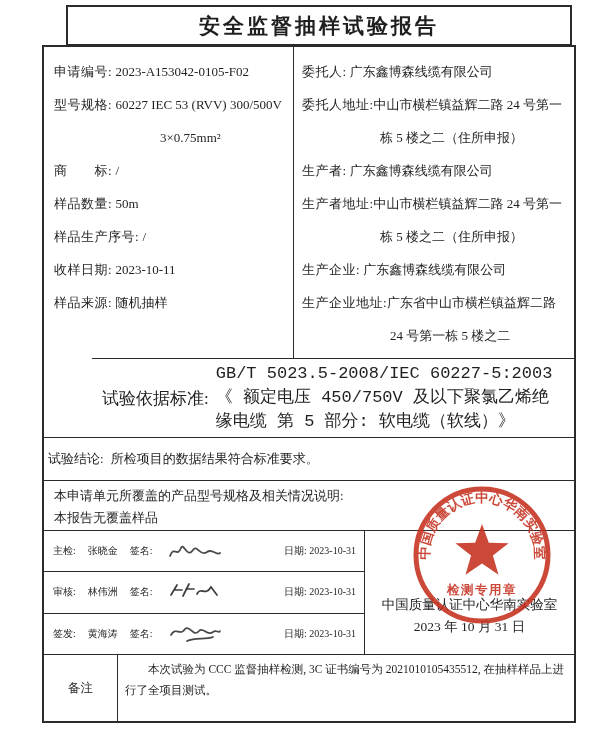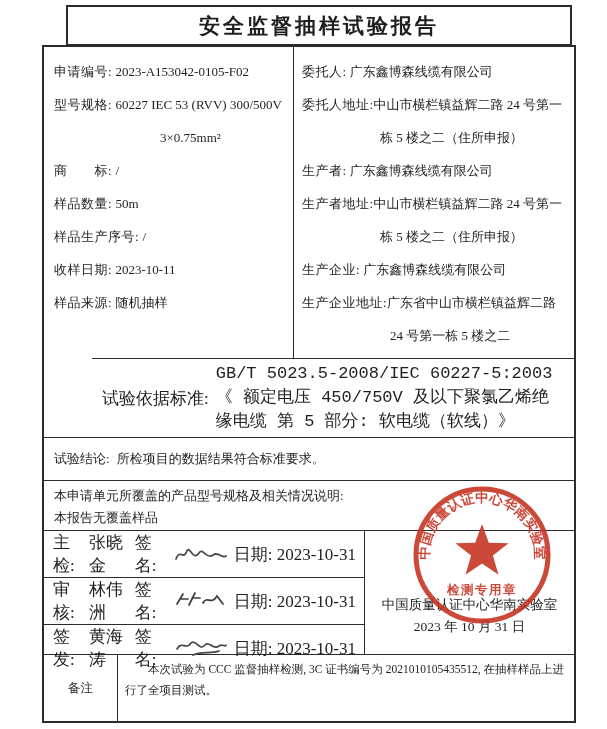--- a/index.html
+++ b/index.html
@@ -39,33 +39,33 @@
   .standard-row {
     min-height:55px; display:flex; align-items:center; gap:7px;
     padding:3px 10px 3px 10px; font-size:17px;margin-left:48px;
   }
   .standard-row .lbl { white-space:nowrap; }
   .standard-row .txt { flex:1; line-height:24px;font-family:Liberation Mono, monospace; }
 
   
   .conclusion-row {
     height:43px; display:flex; align-items:center; gap:7px;
-    padding:0 10px; font-size:13px;
+    padding:0 4px; font-size:13px;
   }
 
   
   .coverage-row { height:50px; padding:4px 10px 0 10px; font-size:13px; }
   .coverage-row div { line-height:22px; }
 
   
   .sign-section { display:flex; height:124px; }
   .sign-left { width:321px; border-right:1.5px solid #2b2b2b; display:flex; flex-direction:column; }
   .sign-row {
-    flex:1; display:flex; align-items:center; gap:5px;
-    padding:0 8px 0 9px; font-size:17px; border-top:1.5px solid #2b2b2b;
+    flex:1; display:flex; align-items:center; gap:12px;
+    padding:0 8px 0 9px; font-size:10px; border-top:1.5px solid #2b2b2b;
   }
   .sign-row:first-child { border-top:none; }
   .sign-script { flex:0 0 auto; margin-left:2px; }
   .date-wrap { margin-left:auto; white-space:nowrap;text-align:center; }
 
   .stamp-cell {
     flex:1; position:relative; display:flex; flex-direction:column;
     justify-content:flex-end; align-items:center; padding-bottom:16px;
     font-size:13.5px;
   }

